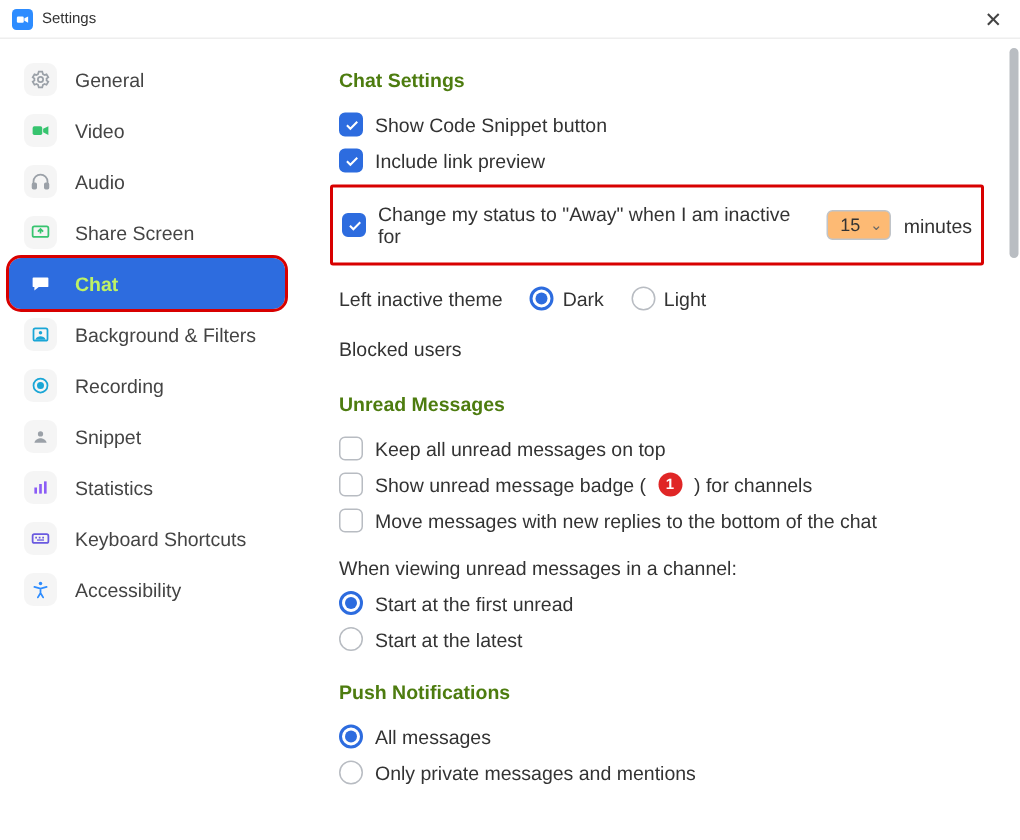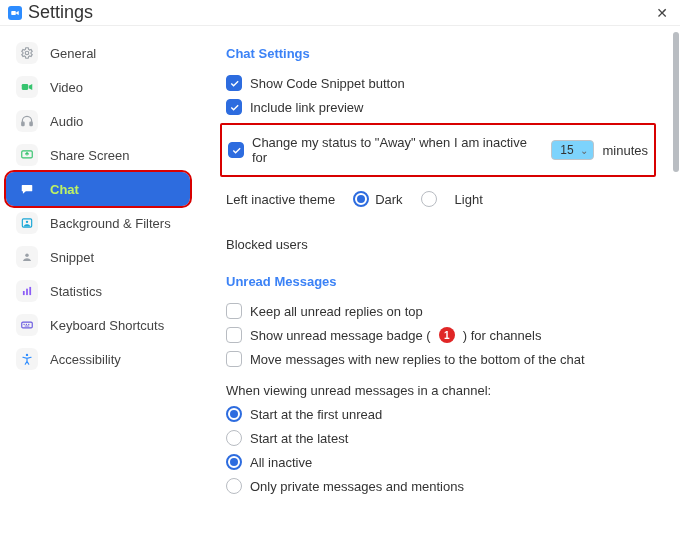--- a/index.html
+++ b/index.html
@@ -22,21 +22,21 @@
     border-bottom: 1px solid #eee;
   }
   .titlebar .app-icon {
     width: 14px; height: 14px;
     background: #2d8cff;
     border-radius: 3px;
     display: flex; align-items: center; justify-content: center;
     margin-right: 6px;
   }
   .titlebar .app-icon svg { width: 10px; height: 10px; }
-  .titlebar .title { font-size: 18px; color: #333; }
+  .titlebar .title { font-size: 10px; color: #333; }
   .titlebar .spacer { flex: 1; }
   .titlebar .close { font-size: 14px; color: #444; cursor: pointer; padding: 2px 4px;}
   .main {
     display: flex;
     height: calc(560px - 26px);
   }
   .sidebar {
     width: 196px;
     padding: 10px 6px;
     overflow: auto;
@@ -82,21 +82,21 @@
   }
   .vscroll-thumb {
     position: absolute; left: 0; width: 6px; top: 0; height: 140px;
     background: #b9bdc2; border-radius: 3px;
   }
 
   h4.section {
     margin: 6px 0 10px 0;
     font-size: 13px;
     font-weight: 700;
-    color: #3b82f6;
+    color: #4d7c0f;
   }
   .row {
     display: flex;
     align-items: center;
     gap: 8px;
     padding: 4px 0;
     font-size: 13px;
     color: #333;
   }
   .row.indent { padding-left: 0px; }
@@ -133,21 +133,21 @@
     margin: 4px -6px;
   }
 
   .select-like {
     border: 1px solid #c0c4c9;
     border-radius: 4px;
     padding: 2px 20px 2px 8px;
     font-size: 12px;
     position: relative;
     min-width: 36px;
-    background: #7dd3fc;
+    background: #fdba74;
   }
   .select-like .chev {
     position: absolute; right: 5px; top: 50%; transform: translateY(-50%);
     color: #666; font-size: 10px;
   }
 
   .pill-btn {
     border: 1px solid #c0c4c9;
     border-radius: 8px;
     padding: 3px 12px;
@@ -244,20 +244,29 @@
       <span class="side-icon" style="color:#1aa6d6">
         <svg viewBox="0 0 24 24" fill="currentColor">
             <rect x="4" y="5" width="16" height="14" rx="2" fill="none" stroke="currentColor" stroke-width="2"></rect>
             <circle cx="12" cy="10" r="2"></circle>
             <path d="M6 18c1-3 4-4 6-4s5 1 6 4Z"></path>
           </svg>
       </span>
       <span class="side-label">Background &amp; Filters</span>
     </div>
 
+    <div class="sidebar-item">
+      <span class="side-icon" style="color:#1aa6d6">
+        <svg viewBox="0 0 24 24" fill="none" stroke="currentColor" stroke-width="2">
+            <circle cx="12" cy="12" r="8"></circle>
+            <circle cx="12" cy="12" r="3" fill="currentColor"></circle>
+          </svg>
+      </span>
+      <span class="side-label">Recording</span>
+    </div>
 
     <div class="sidebar-item">
       <span class="side-icon" style="color:#9ba1a8">
         <svg viewBox="0 0 24 24" fill="currentColor">
             <circle cx="12" cy="9" r="3"></circle>
             <path d="M5 19c1-4 5-5 7-5s6 1 7 5Z"></path>
           </svg>
       </span>
       <span class="side-label">Snippet</span>
     </div>
@@ -335,35 +344,35 @@
           <span>minutes</span>
         </div>
       </div>
 
       <div class="row muted-row" style="gap:18px; margin-top:6px;">
         <span class="label-inline">Left inactive theme</span>
         <span class="row" style="gap:6px;text-align:right;">
           <span class="radio checked"></span>
           <span>Dark</span>
         </span>
-        <span class="row" style="gap:18px;">
+        <span class="row" style="gap:6px;">
           <span class="radio"></span>
           <span>Light</span>
         </span>
       </div>
 
-      <div class="row" style="gap:12px; margin-top:18px;">
+      <div class="row" style="gap:12px; margin-top:6px;">
         <span class="label-inline">Blocked users</span>
       </div>
 
       <h4 class="section" style="margin-top:18px">Unread Messages</h4>
 
       <div class="row">
         <span class="cbox"></span>
-        <span>Keep all unread replies on top</span>
+        <span>Keep all unread messages on top</span>
       </div>
       <div class="row">
         <span class="cbox"></span>
         <span>Show unread message badge (</span>
         <span class="badge">1</span>
         <span>) for channels</span>
       </div>
       <div class="row">
         <span class="cbox"></span>
         <span>Move messages with new replies to the bottom of the chat</span>
@@ -374,24 +383,25 @@
       </div>
       <div class="row indent">
         <span class="radio checked"></span>
         <span>Start at the first unread</span>
       </div>
       <div class="row indent">
         <span class="radio"></span>
         <span>Start at the latest</span>
       </div>
 
+      <h4 class="section" style="margin-top:16px">Push Notifications</h4>
 
       <div class="row">
         <span class="radio checked"></span>
-        <span>All inactive</span>
+        <span>All messages</span>
       </div>
       <div class="row">
         <span class="radio"></span>
         <span>Only private messages and mentions</span>
       </div>
       <div class="row">
         
         
       </div>
 

